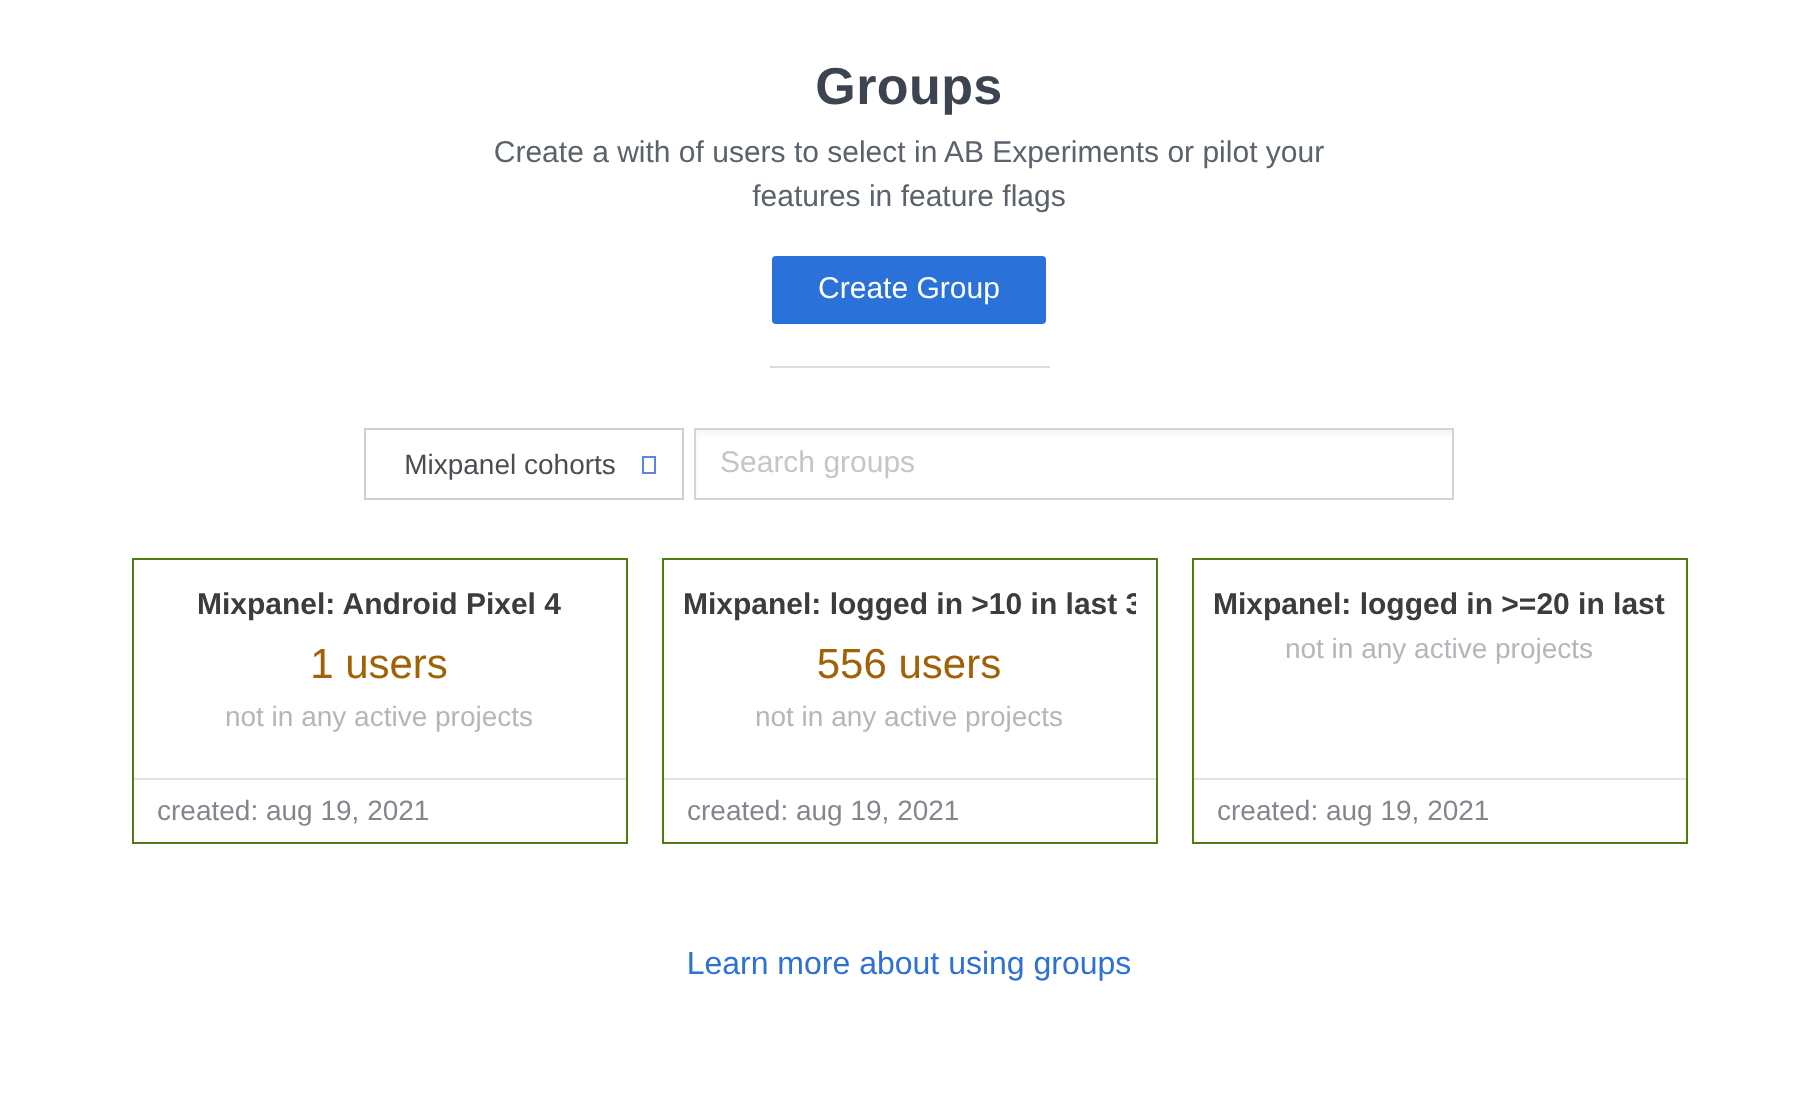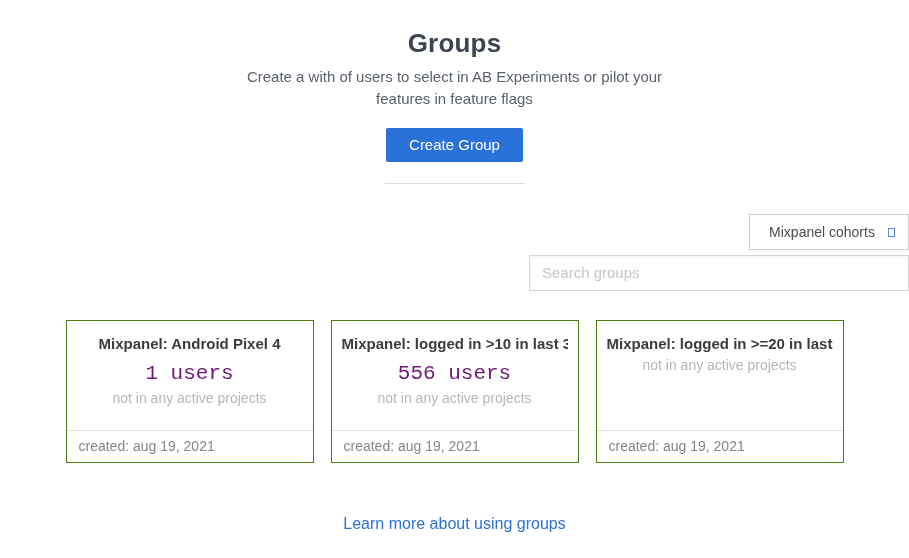--- a/index.html
+++ b/index.html
@@ -45,23 +45,22 @@
     margin: 21px auto 0;
     border: none;
     border-top: 1px solid #dcdcdc;
   }
 
   
   .filter-row {
     margin-top: 30px;
     display: flex;
     justify-content: center;
-    align-items: flex-end;
+    align-items: flex-start;
     gap: 5px;
-    flex-direction: column;
   }
   .cohort-select {
     position: relative;
     width: 160px;
     height: 36px;
     border: 1px solid #d0d0d0;
     background: #ffffff;
     display: flex;
     align-items: center;
     justify-content: center;
@@ -113,22 +112,21 @@
   .card-title {
     font-size: 15px;
     font-weight: bold;
     color: #3c3c3c;
     white-space: nowrap;
     overflow: hidden;
   }
   .card-users {
     margin-top: 10px;
     font-size: 21px;
-    color: #701a75;
-    font-family: Liberation Mono, monospace;
+    color: #a16207;
   }
   .card-note {
     margin-top: 5px;
     font-size: 14px;
     color: #b3b6ba;
   }
   .card-footer {
     border-top: 1px solid #e1e1e1;
     height: 32px;
     padding: 0 12px;

